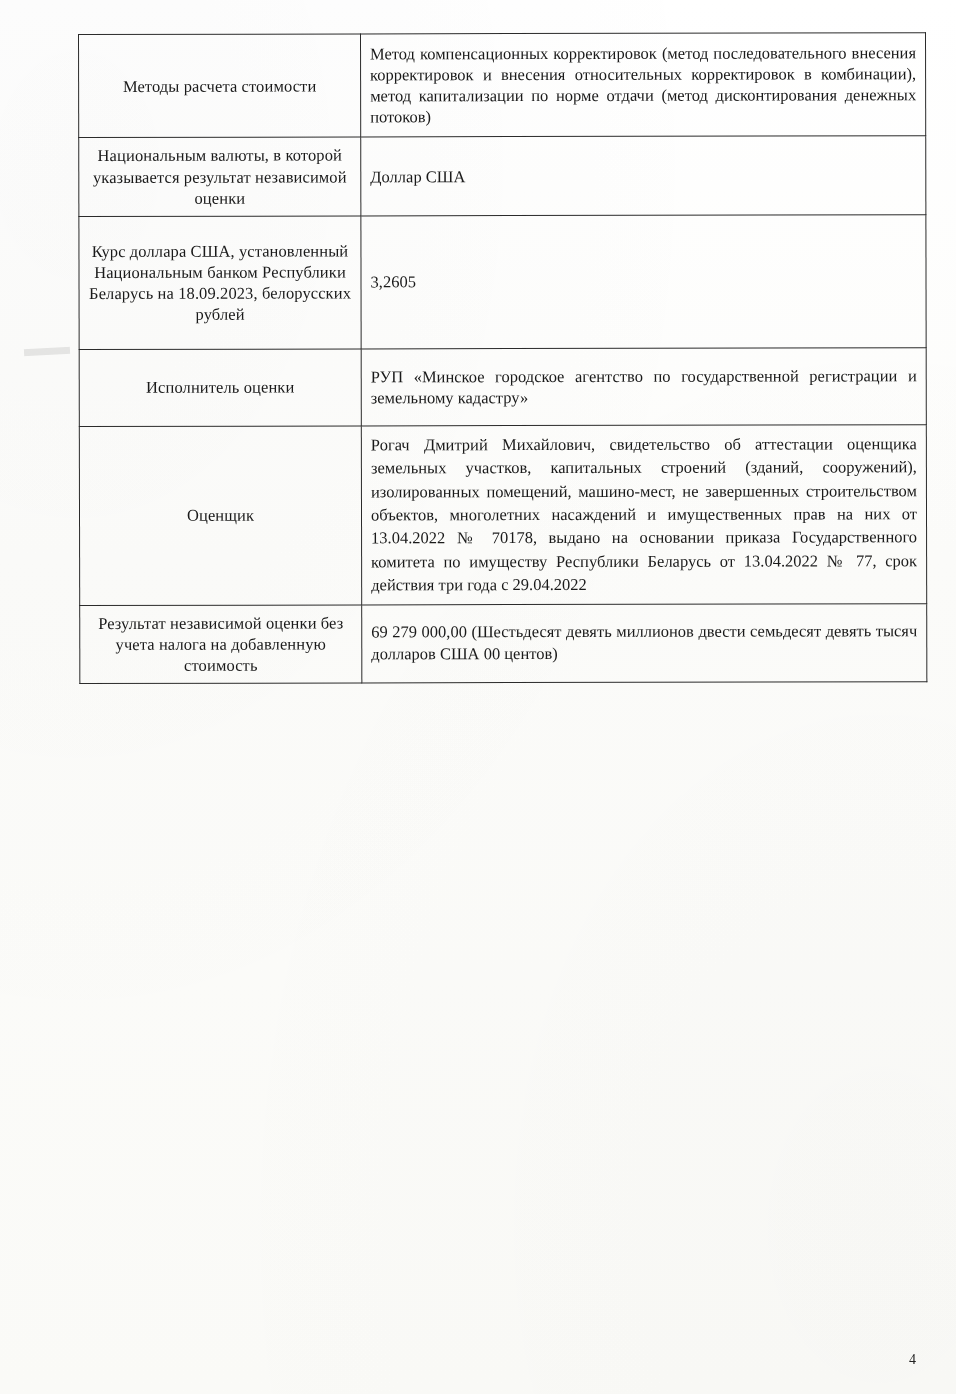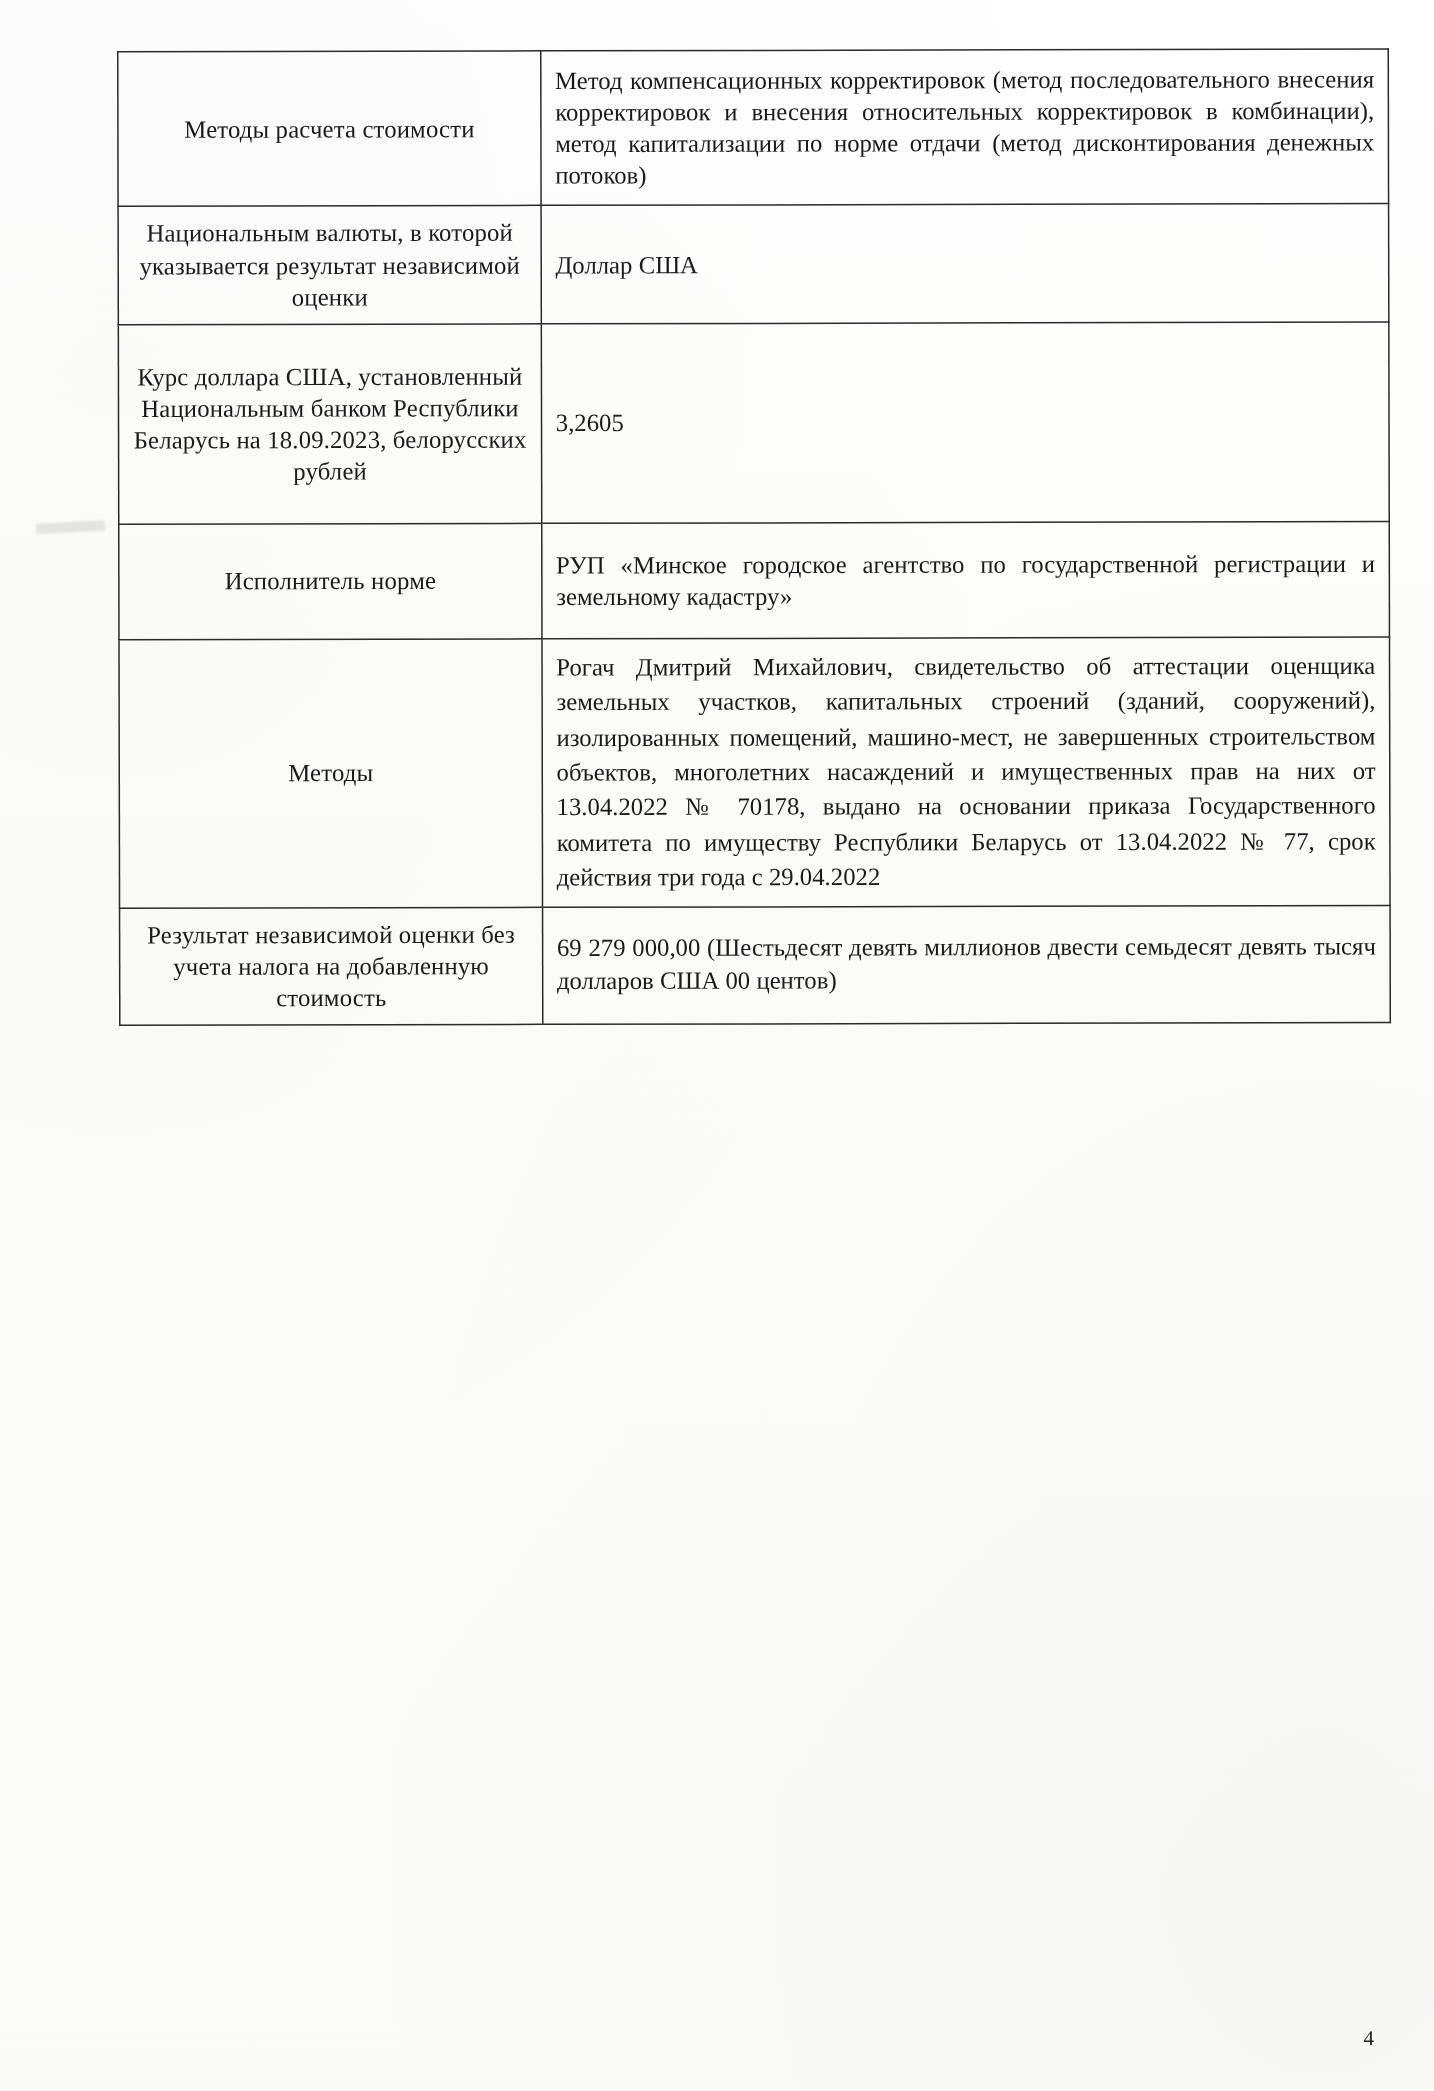--- a/index.html
+++ b/index.html
@@ -108,25 +108,25 @@
       </tr>
       <tr class="row-currency">
         <td class="label-cell">Национальным валюты, в которой указывается результат независимой оценки</td>
         <td class="value-cell plain">Доллар США</td>
       </tr>
       <tr class="row-rate">
         <td class="label-cell">Курс доллара США, установленный Национальным банком Республики Беларусь на 18.09.2023, белорусских рублей</td>
         <td class="value-cell plain">3,2605</td>
       </tr>
       <tr class="row-executor">
-        <td class="label-cell">Исполнитель норме</td>
+        <td class="label-cell">Исполнитель оценки</td>
         <td class="value-cell">РУП «Минское городское агентство по государственной регистрации и земельному кадастру»</td>
       </tr>
       <tr class="row-appraiser">
-        <td class="label-cell">Методы</td>
+        <td class="label-cell">Оценщик</td>
         <td class="value-cell">Рогач Дмитрий Михайлович, свидетельство об аттестации оценщика земельных участков, капитальных строений (зданий, сооружений), изолированных помещений, машино-мест, не завершенных строительством объектов, многолетних насаждений и имущественных прав на них от 13.04.2022 № 70178, выдано на основании приказа Государственного комитета по имуществу Республики Беларусь от 13.04.2022 № 77, срок действия три года с 29.04.2022</td>
       </tr>
       <tr class="row-result">
         <td class="label-cell">Результат независимой оценки без учета налога на добавленную стоимость</td>
         <td class="value-cell">69 279 000,00 (Шестьдесят девять миллионов двести семьдесят девять тысяч долларов США 00 центов)</td>
       </tr>
     </tbody>
   </table>
 
   <div class="page-number">4</div>

